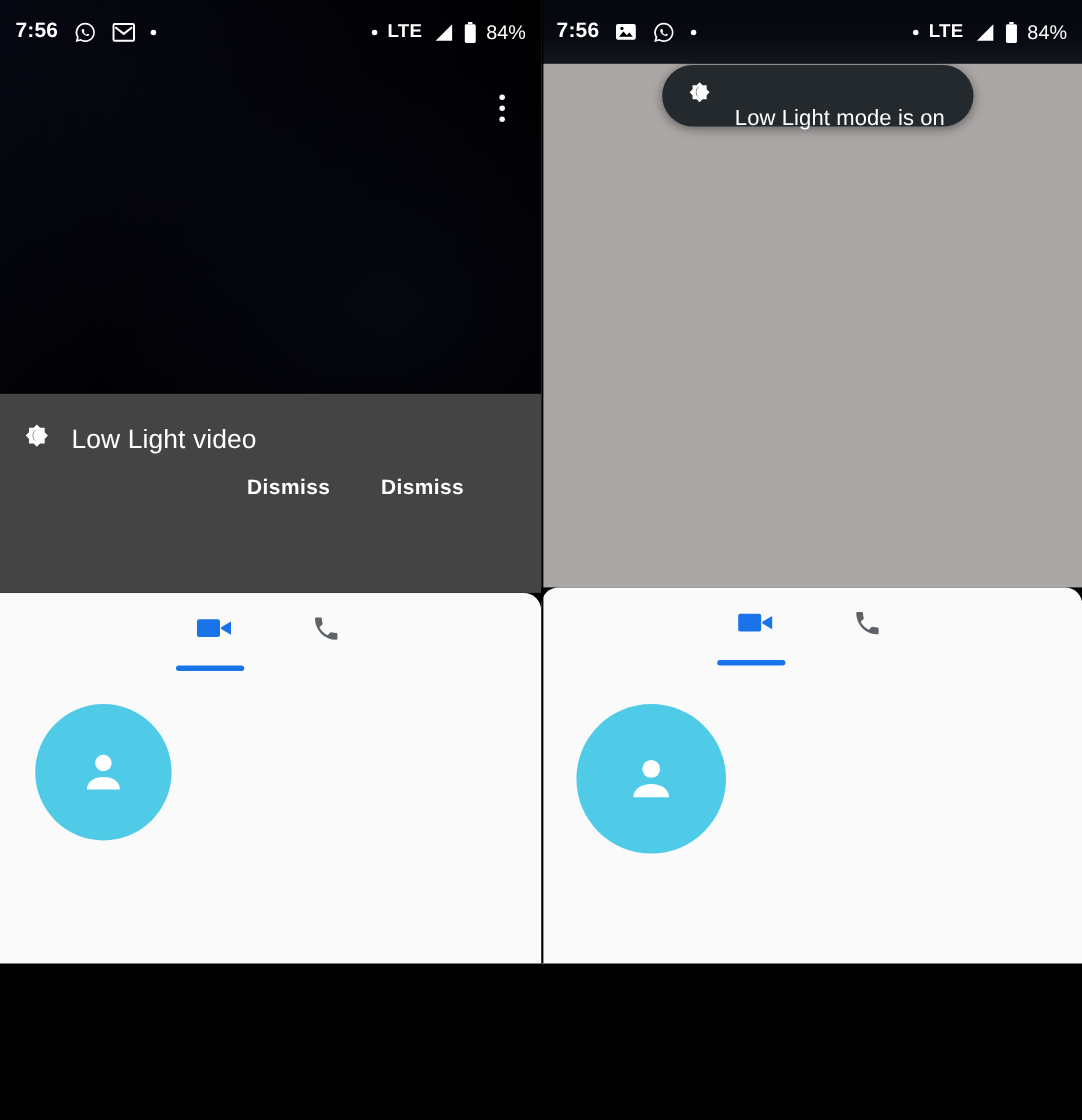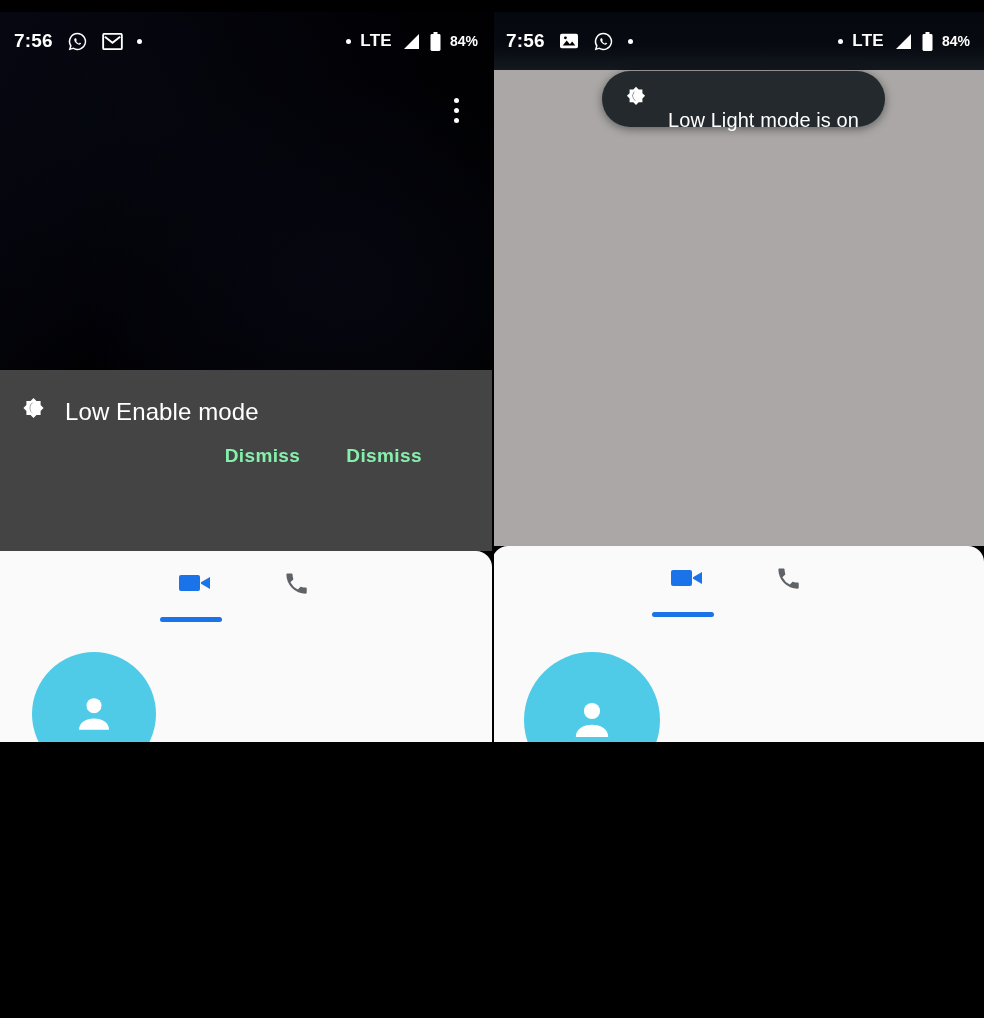--- a/index.html
+++ b/index.html
@@ -11,21 +11,21 @@
   }
   .screenshot {
     position: relative;
     width: 984px; height: 1018px;
     background: #000;
   }
 
   
   .panel {
     position: absolute;
-    top: 12px; width: 492px; height: 730px;
+    top: 0; width: 492px; height: 876px;
     overflow: hidden;
   }
   .panel-left  { left: 0; }
   .panel-right { left: 492px; }
   .panel-right::before {
     content:""; position:absolute; left:0; top:0; bottom:0; width:2px;
     background:#000; z-index:60;
   }
 
   
@@ -35,21 +35,21 @@
     padding: 0 14px;
     z-index: 40;
     color: #fff;
   }
   .sb-left, .sb-right { display:flex; align-items:center; }
   .sb-left { gap: 14px; }
   .sb-right { margin-left:auto; gap: 9px; }
   .sb-time { font-size: 19px; font-weight: 700; letter-spacing:.2px; }
   .sb-dot { width:5px; height:5px; border-radius:50%; background:#fff; display:inline-block; }
   .sb-lte { font-size: 17px; font-weight: 700; letter-spacing:.3px; }
-  .sb-pct { font-size: 14px; font-weight: 700; }
+  .sb-pct { font-size: 18px; font-weight: 400; }
   .ic { display:inline-block; line-height:0; }
 
   
   .video-dark {
     position:absolute; left:0; top:0; width:492px; height:358px;
     background:
       radial-gradient(circle at 35% 30%, #05060d 0%, #020207 45%, #000 100%);
   }
   .video-dark::after{
     content:""; position:absolute; inset:0;
@@ -98,21 +98,21 @@
   .ll-title { color:#fff; font-size:24px; letter-spacing:.1px; }
   .ll-body {
     color:#e9e9e9; font-size:19px; line-height:1.58;
     margin-top:18px; max-width:420px;
   }
   .ll-actions {
     display:flex; justify-content:flex-end; align-items:center;
     gap:46px; margin-top:18px; padding-right:50px;
   }
   .ll-btn {
-    color:#86efac; font-size:19px; font-weight:700; letter-spacing:.4px;
+    color:#ffffff; font-size:19px; font-weight:700; letter-spacing:.4px;
     background:none; border:none; cursor:pointer;
     font-family:"Liberation Sans", sans-serif;
   }
 
   
   .sheet {
     position:absolute; left:0; width:492px;
     background:#FAFAFB;
     overflow:hidden;
     z-index:30;
@@ -212,21 +212,21 @@
     <div class="ll-card">
       <div class="ll-head">
         <span class="ic">
           <svg width="31" height="31" viewBox="0 0 24 24">
             <path fill="#fff" d="M12 1.5l2.3 2.3h3.2v3.2L19.8 9.3 17.5 11.6v3.2h-3.2L12 17.1 9.7 14.8H6.5v-3.2L4.2 9.3 6.5 7V3.8h3.2L12 1.5z"></path>
             <circle cx="12" cy="9.3" r="4.6" fill="#fff"></circle>
             <path fill="#454444" d="M12.3 4.9a4.6 4.6 0 0 0 0 8.8 4.8 4.8 0 0 1 0-8.8z"></path>
             <path fill="#fff" d="M12 1l2.5 2.5h3.5v3.5L20.5 9.5 18 12v3.5h-3.5L12 18l-2.5-2.5H6V12L3.5 9.5 6 7V3.5h3.5L12 1z" opacity="0"></path>
           </svg>
         </span>
-        <span class="ll-title">Low Enable mode</span>
+        <span class="ll-title">Low Light video</span>
       </div>
       <div class="ll-actions">
         <button class="ll-btn">Dismiss</button>
         <button class="ll-btn">Dismiss</button>
       </div>
     </div>
 
     <div class="sheet sheet-left">
       <div class="sheet-tabs">
         <div class="tab">

